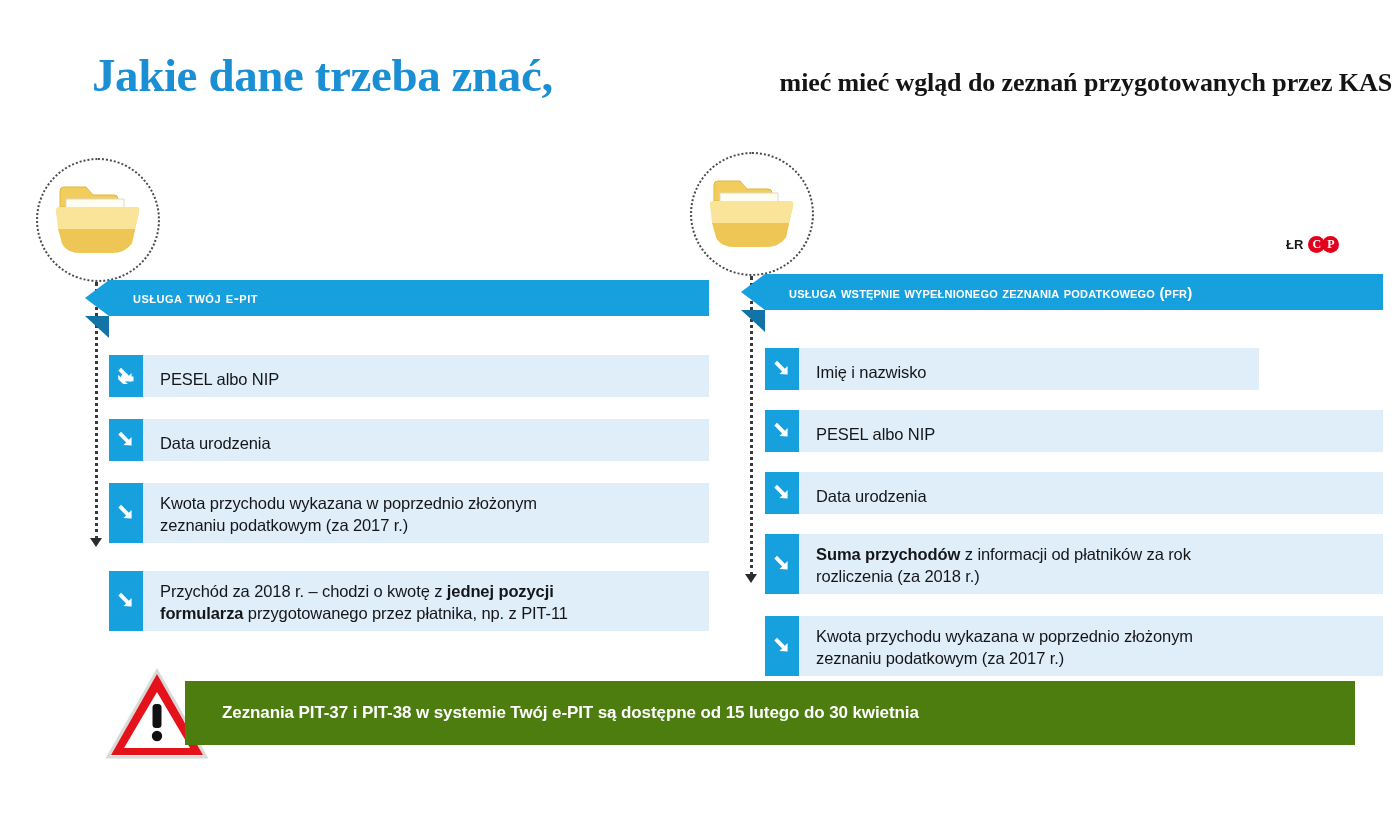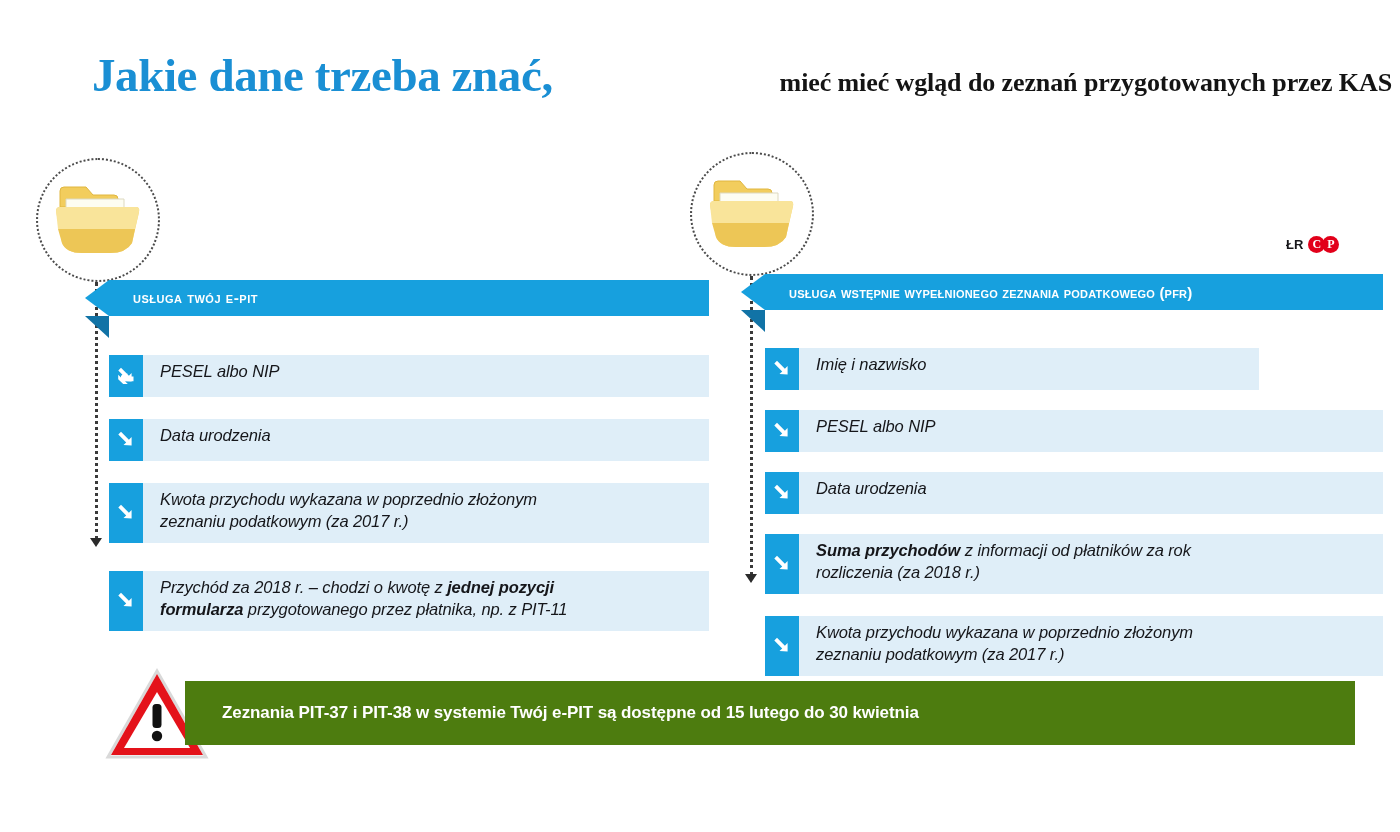--- a/index.html
+++ b/index.html
@@ -137,24 +137,23 @@
     flex: 0 0 auto;
     width: 34px;
     background: #17a0de;
     position: relative;
   }
   .item-icon svg { position: absolute; left: 50%; top: 50%; transform: translate(-50%,-50%); }
   .item-body {
     flex: 1 1 auto;
     background: #dfeef8;
     display: flex;
-    align-items: flex-start;
+    align-items: flex-end;
     padding: 6px 16px 6px 17px;
     box-sizing: border-box;
-    font-style: italic;
   }
   .item-text {
     font-family: "Liberation Sans", sans-serif;
     font-size: 16.5px;
     line-height: 1.33;
     color: #15161a;
     letter-spacing: -0.1px;
   }
   .item-text b { font-weight: bold; }
 

